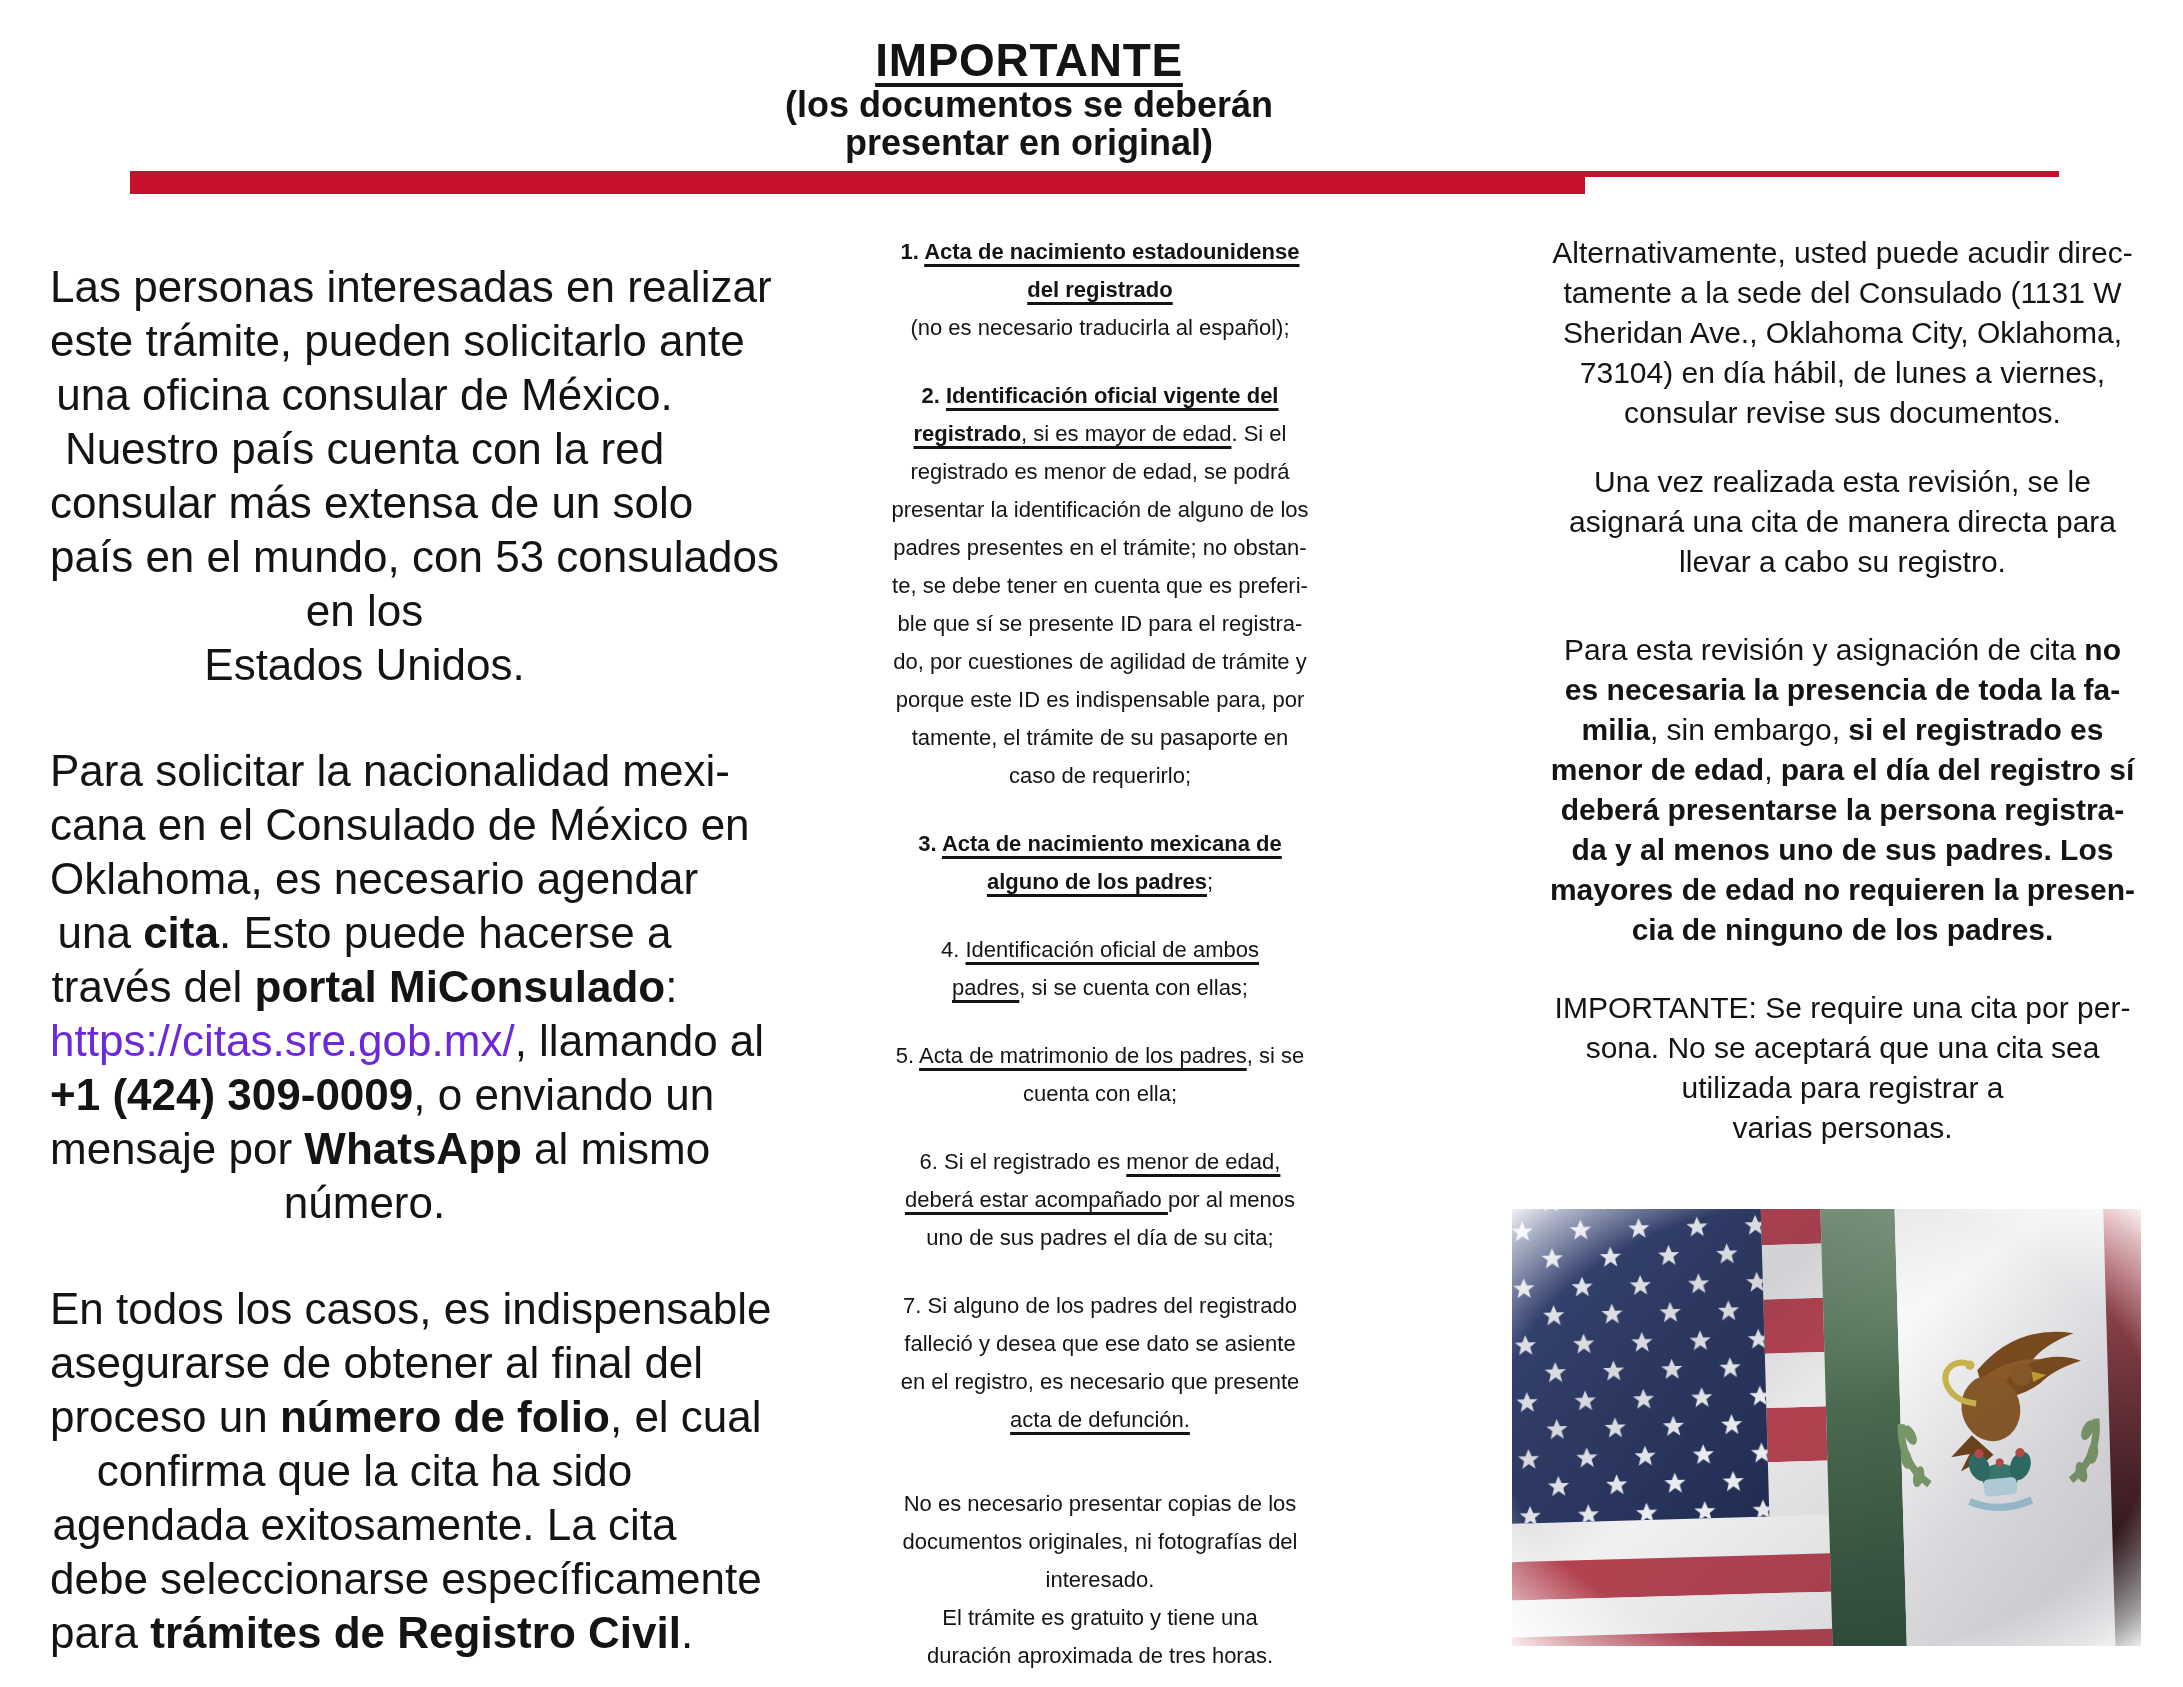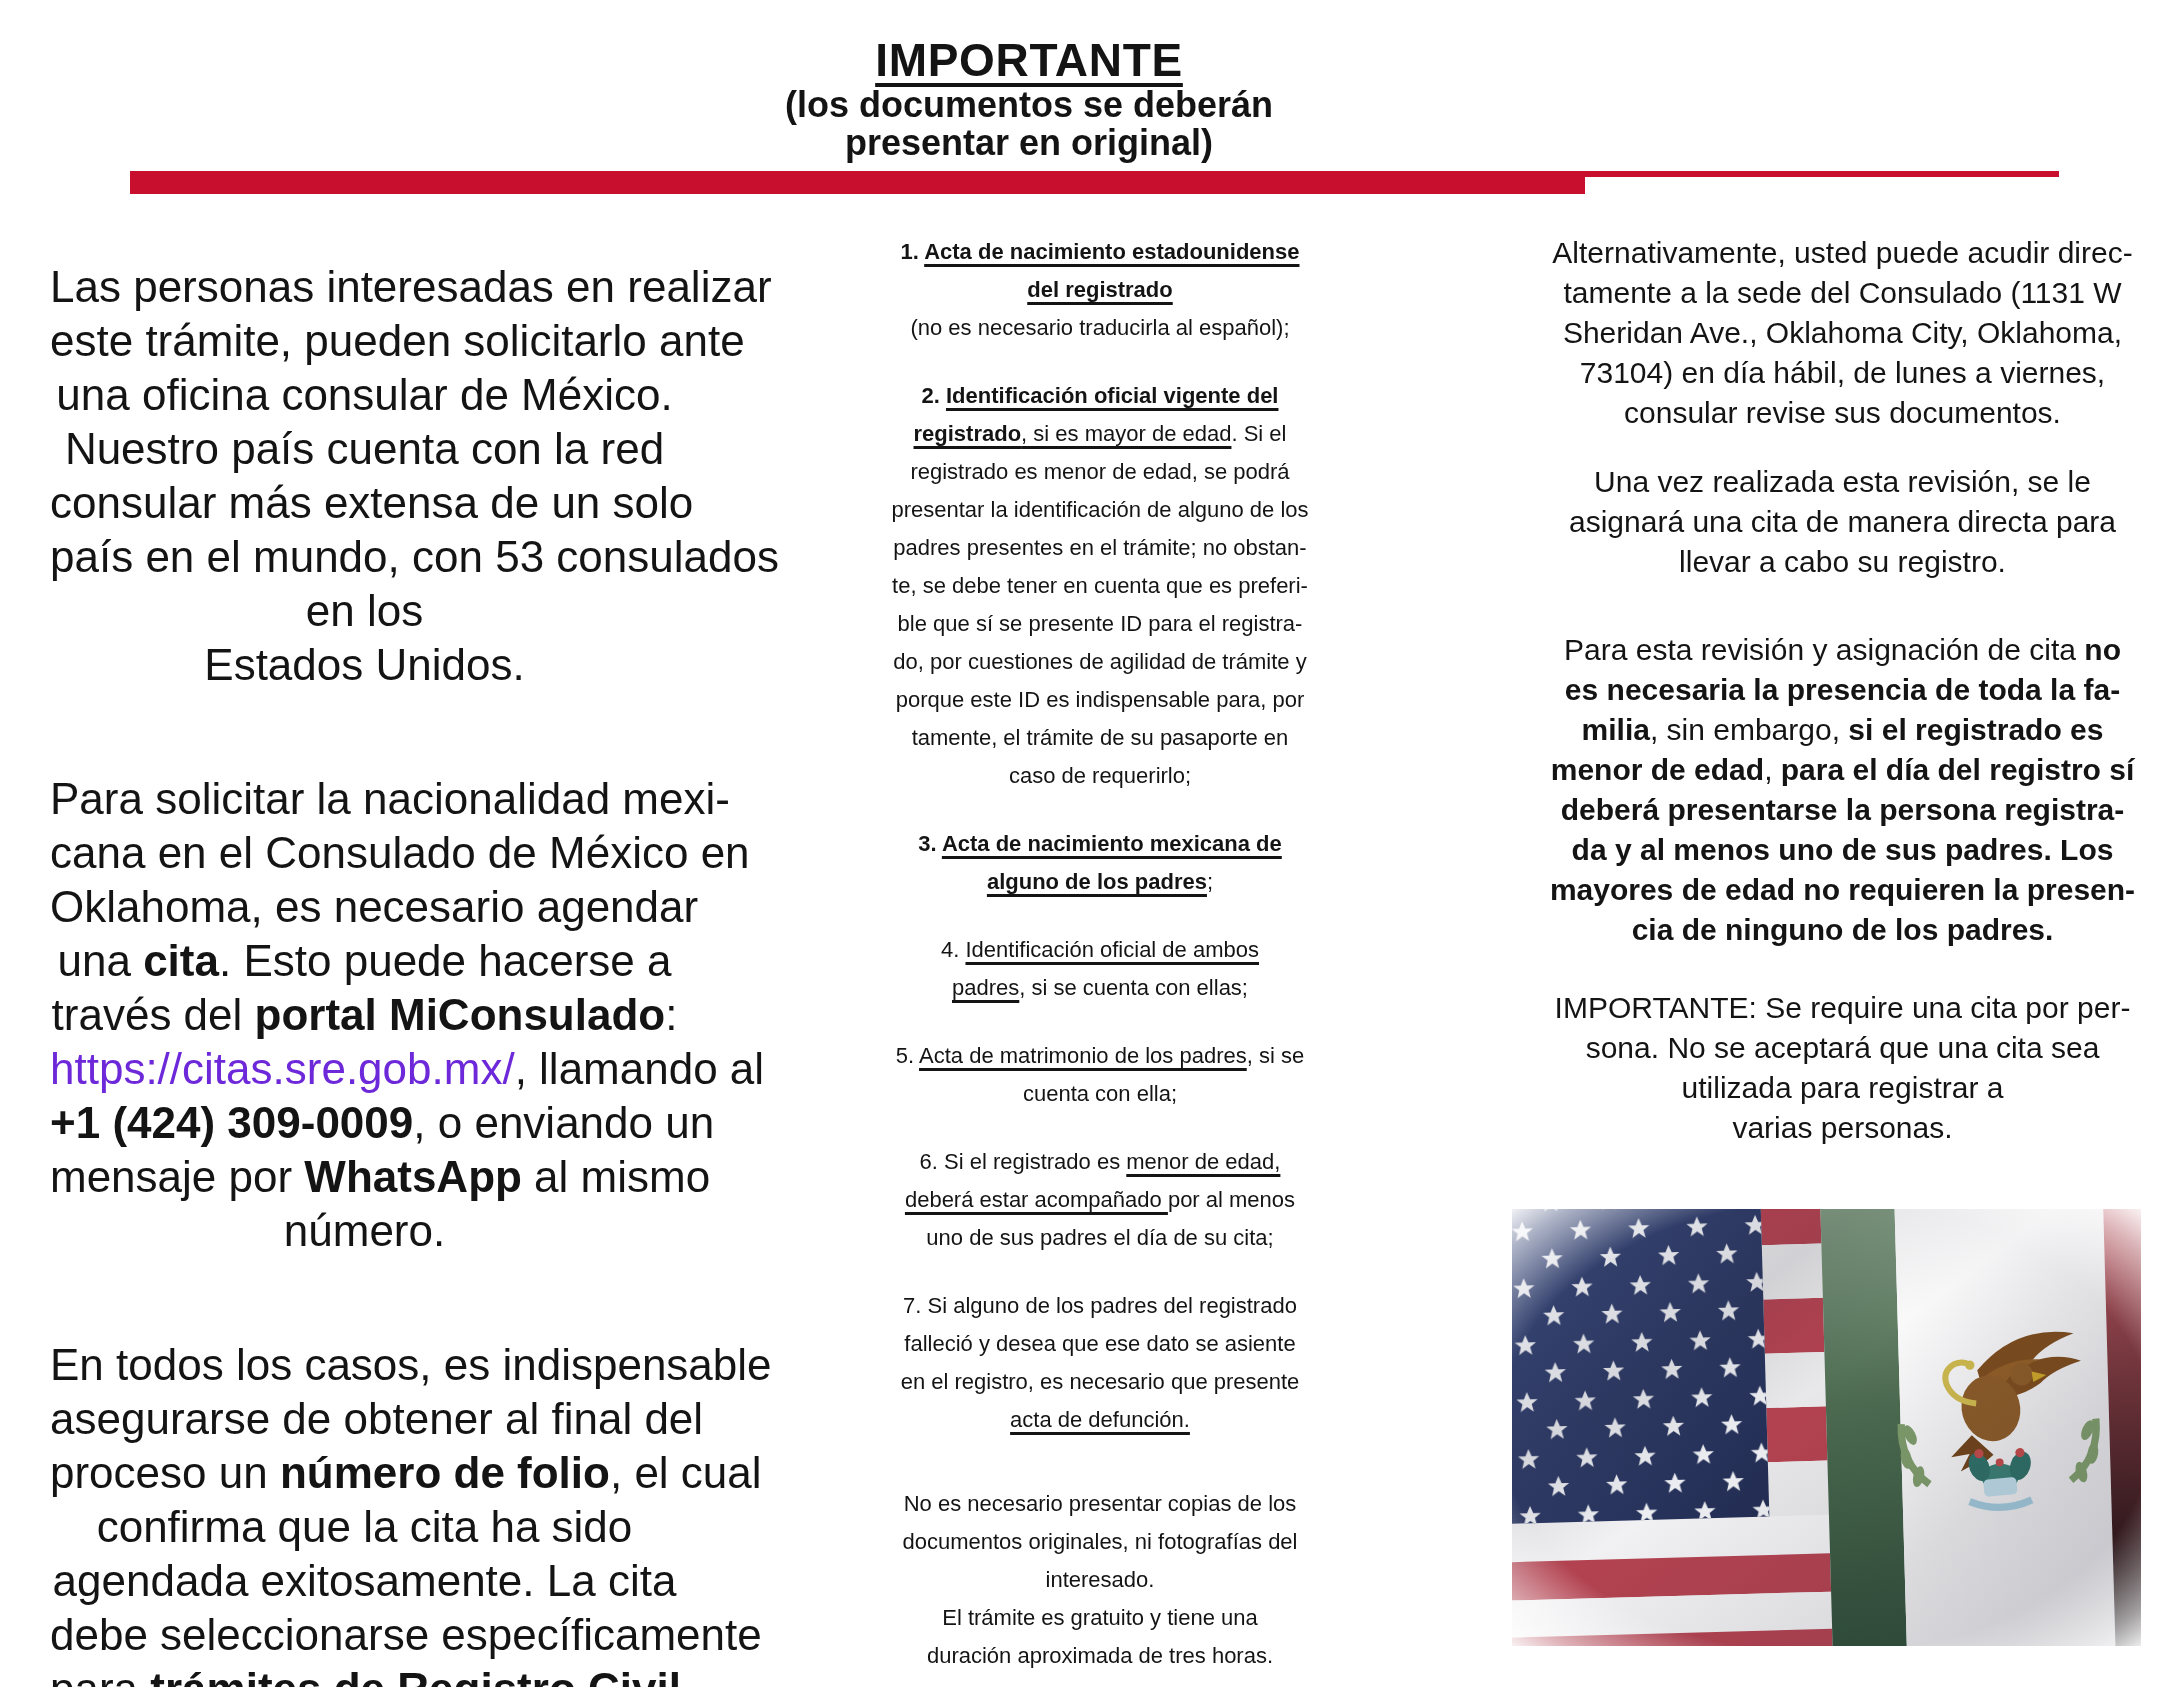--- a/index.html
+++ b/index.html
@@ -13,21 +13,21 @@
     text-decoration:underline;text-decoration-thickness:4px;text-underline-offset:6.6px;
   }
   .subtitle{font-size:36px;font-weight:700;line-height:38px;}
   .subtitle:first-of-type{margin-top:6.6px;}
   .bar-thin{position:absolute;left:130px;top:171px;width:1929px;height:6px;background:#C8102E;}
   .bar-thick{position:absolute;left:130px;top:171px;width:1455px;height:22.5px;background:#C8102E;}
   .col{position:absolute;text-align:center;}
   .col-left{left:50px;top:260px;width:629px;font-size:44px;line-height:54px;}
   .col-mid{left:766px;top:233px;width:668px;font-size:22px;line-height:38px;}
   .col-right{left:1497px;top:233px;width:691px;font-size:30px;line-height:40px;}
-  .col-left .para + .para{margin-top:80px;}
+  .col-left .para + .para{margin-top:52px;}
   .col-mid .para + .para{margin-top:30px;}
   .col-right .para + .para{margin-top:29px;}
   .tline{white-space:nowrap;}
   .b{font-weight:700;}
   .u{text-decoration:underline;text-decoration-thickness:3.3px;text-underline-offset:5.3px;}
   .link{
     color:#6d28d9;
     text-decoration-thickness:2.6px;text-underline-offset:5.3px;
   }
   .flags{

